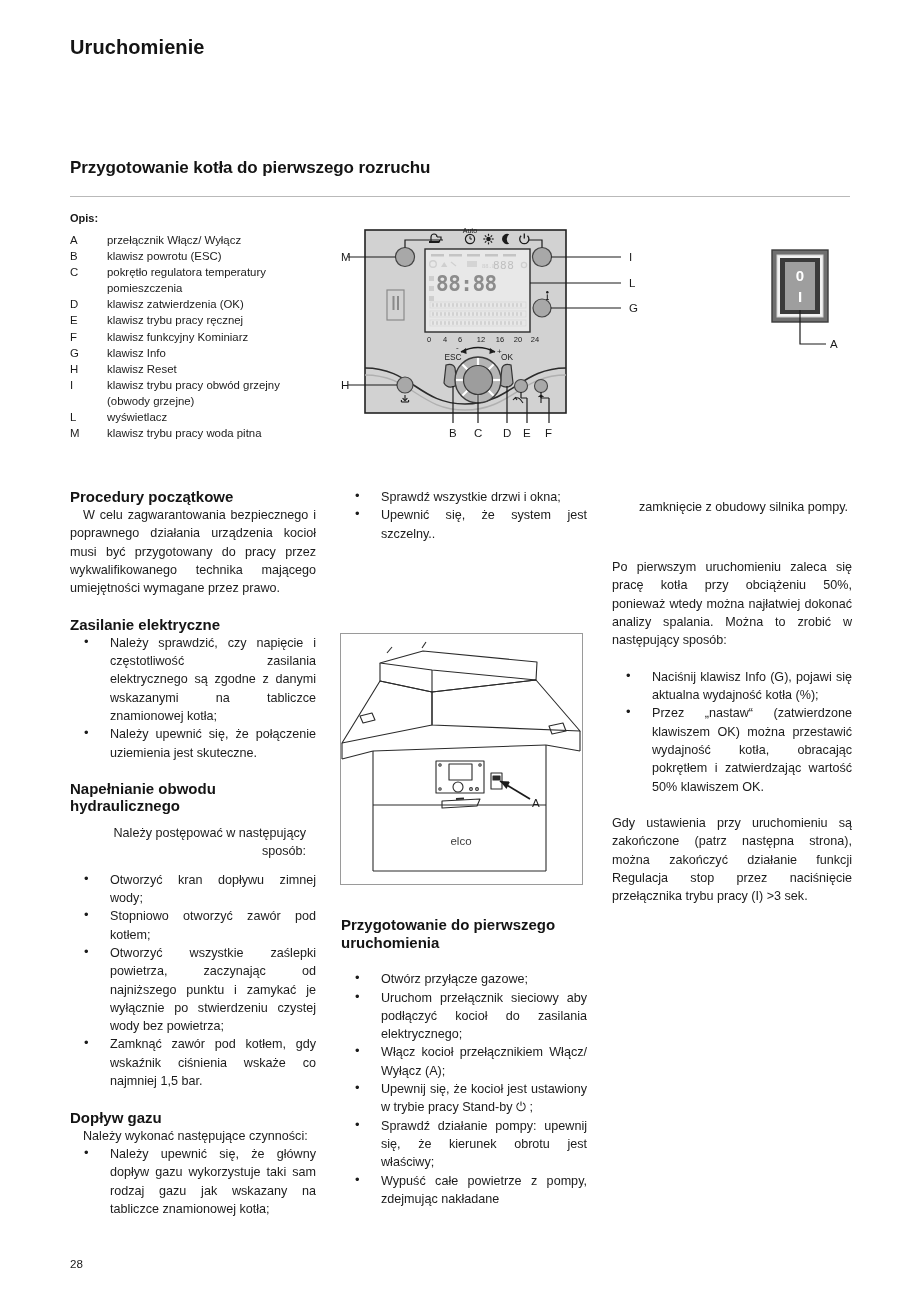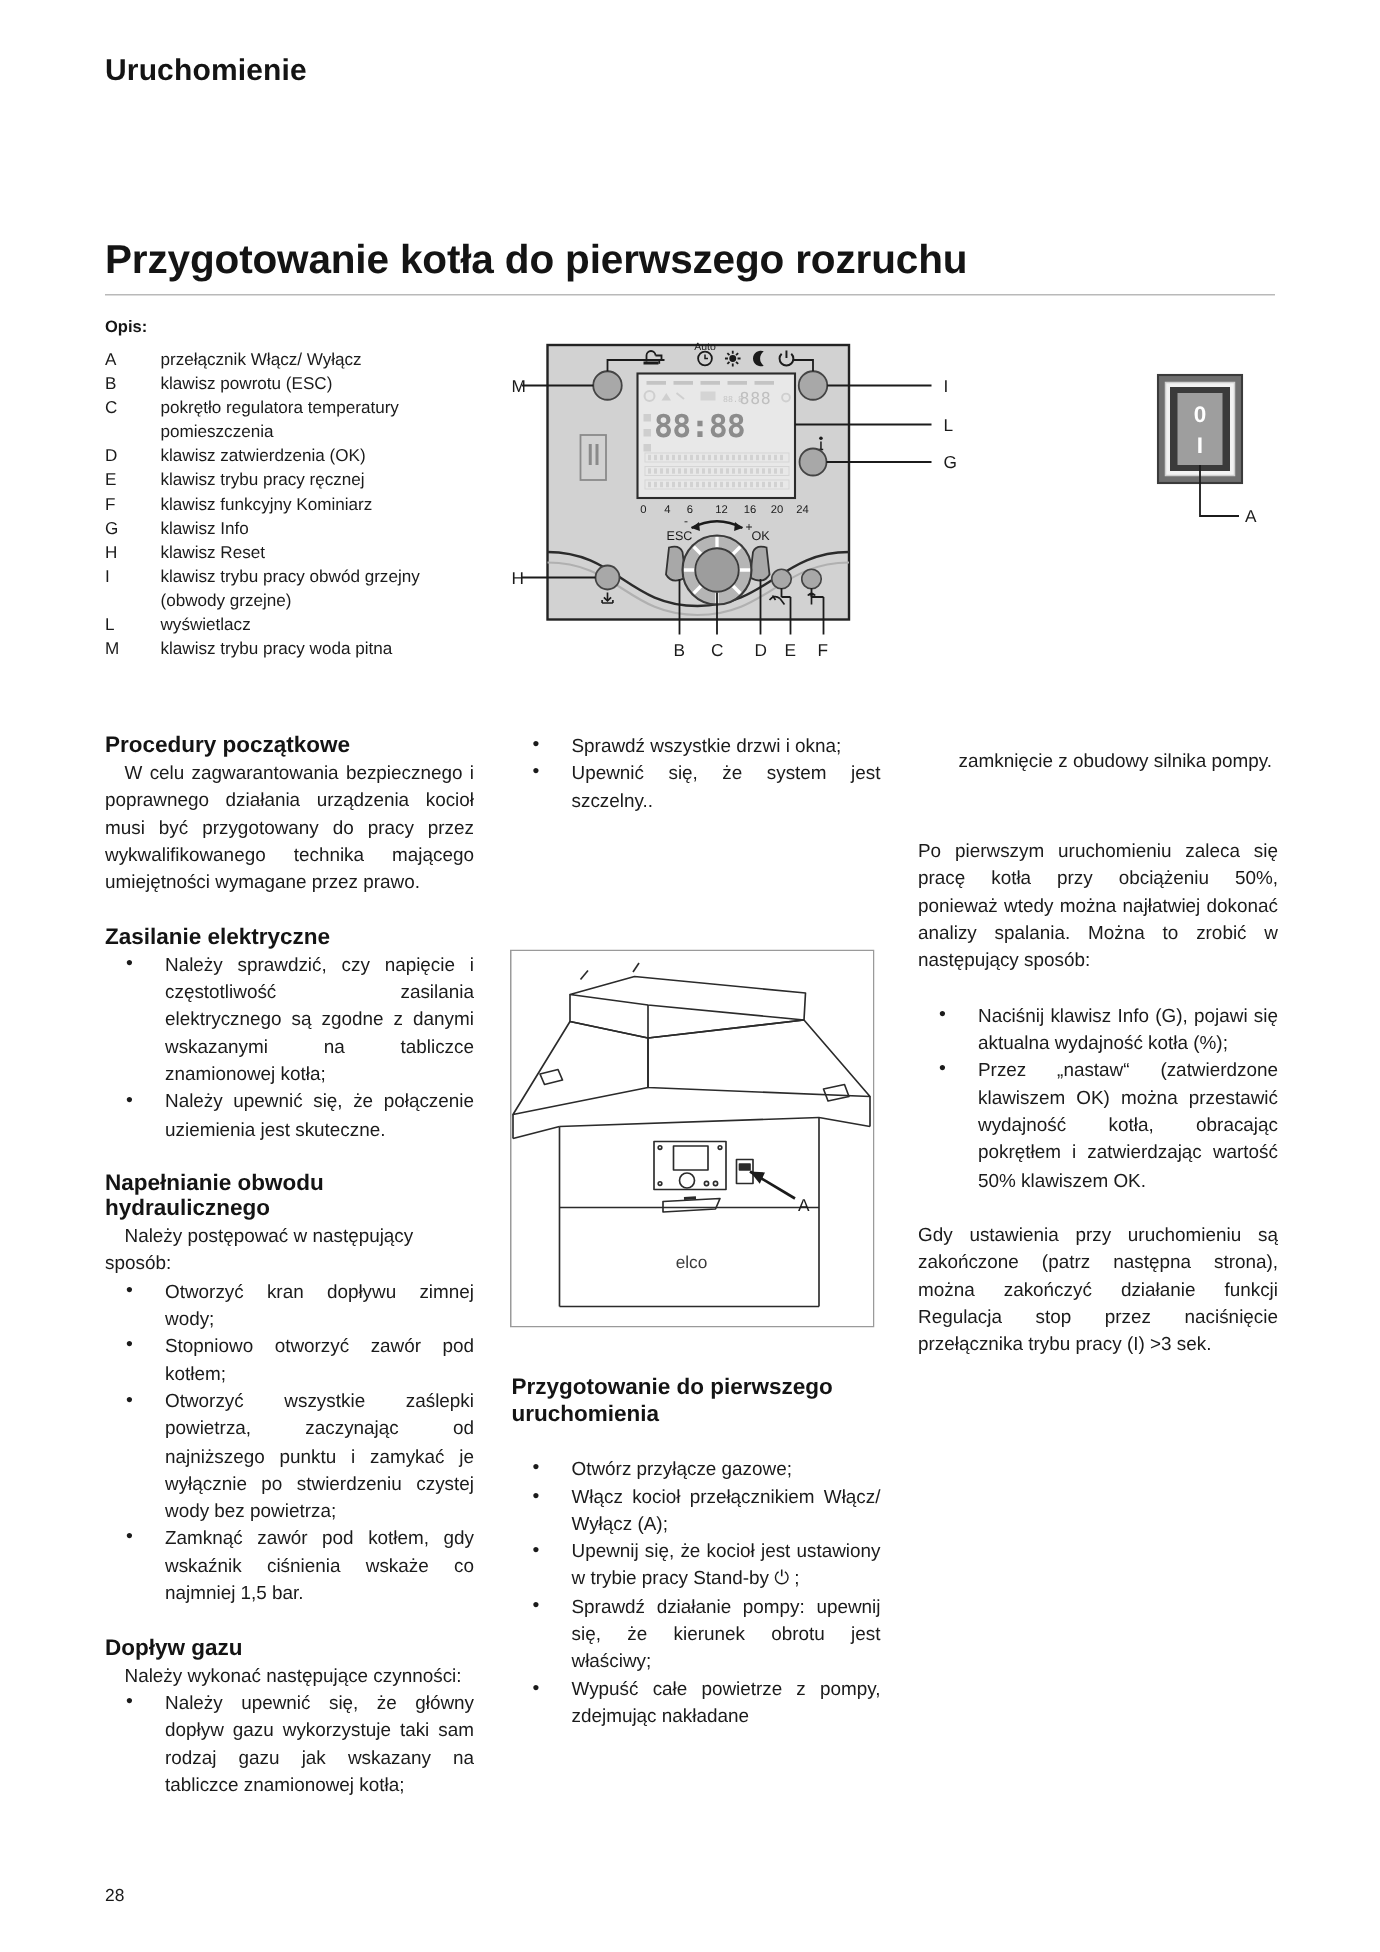--- a/index.html
+++ b/index.html
@@ -11,21 +11,21 @@
   }
   .page{position:absolute;inset:0;border-radius:13px;}
 
   
   .chapter-title{
     position:absolute;left:70px;top:36px;
     font-size:20px;font-weight:bold;letter-spacing:.1px;color:#141414;
   }
   .section-title{
     position:absolute;left:70px;top:158px;
-    font-size:27px;font-weight:bold;letter-spacing:-.1px;color:#141414;
+    font-size:17px;font-weight:bold;letter-spacing:-.1px;color:#141414;
   }
   .rule{
     position:absolute;left:70px;top:196px;width:780px;height:1px;
     background:#b9b9b9;
   }
 
   
   .legend-head{
     position:absolute;left:70px;top:212px;
     font-size:11px;font-weight:bold;color:#151515;
@@ -46,21 +46,21 @@
   .col-right{left:612px;top:498px;width:240px;}
 
   .col-mid-2{left:341px;top:916px;width:246px;}
   .col-right-2{left:612px;top:558px;width:240px;}
 
   h3.sub{
     font-size:15px;font-weight:bold;margin:0 0 1px 0;line-height:17px;
     color:#141414;
   }
   p.j{margin:0;text-align:justify;text-justify:inter-word;text-indent:13px;}
-  p.nj{margin:0;text-align:left;}
+  p.nj{margin:10px;text-align:right;}
   p.jj{margin:0;text-align:justify;}
   .gap{height:18.3px;}
 
   ul.b{margin:0;padding:0;list-style:none;}
   ul.b li{
     position:relative;padding-left:40px;text-align:justify;margin:0;
   }
   ul.b li:before{
     content:"\2022";position:absolute;left:14px;top:-1px;font-size:13px;
   }
@@ -489,20 +489,21 @@
       <li>Upewnić się, że system jest szczelny..</li>
     </ul>
   </div>
 
   <div class="col col-mid-2">
     <h3 class="sub">Przygotowanie do pierwszego</h3>
     <h3 class="sub">uruchomienia</h3>
     <div class="gap"></div>
     <ul class="b">
       <li class="noj">Otwórz przyłącze gazowe;</li>
+      <li>Uruchom przełącznik sieciowy aby podłączyć kocioł do zasilania elektrycznego;</li>
       <li>Włącz kocioł przełącznikiem Włącz/ Wyłącz (A);</li>
       <li>Upewnij się, że kocioł jest ustawiony w trybie pracy Stand-by ⏻ ;</li>
       <li>Sprawdź działanie pompy: upewnij się, że kierunek obrotu jest właściwy;</li>
       <li>Wypuść całe powietrze z pompy, zdejmując nakładane</li>
     </ul>
   </div>
 
   <div class="col col-right">
     <p class="jj" style="padding-left:27px">zamknięcie z obudowy silnika pompy.</p>
   </div>

